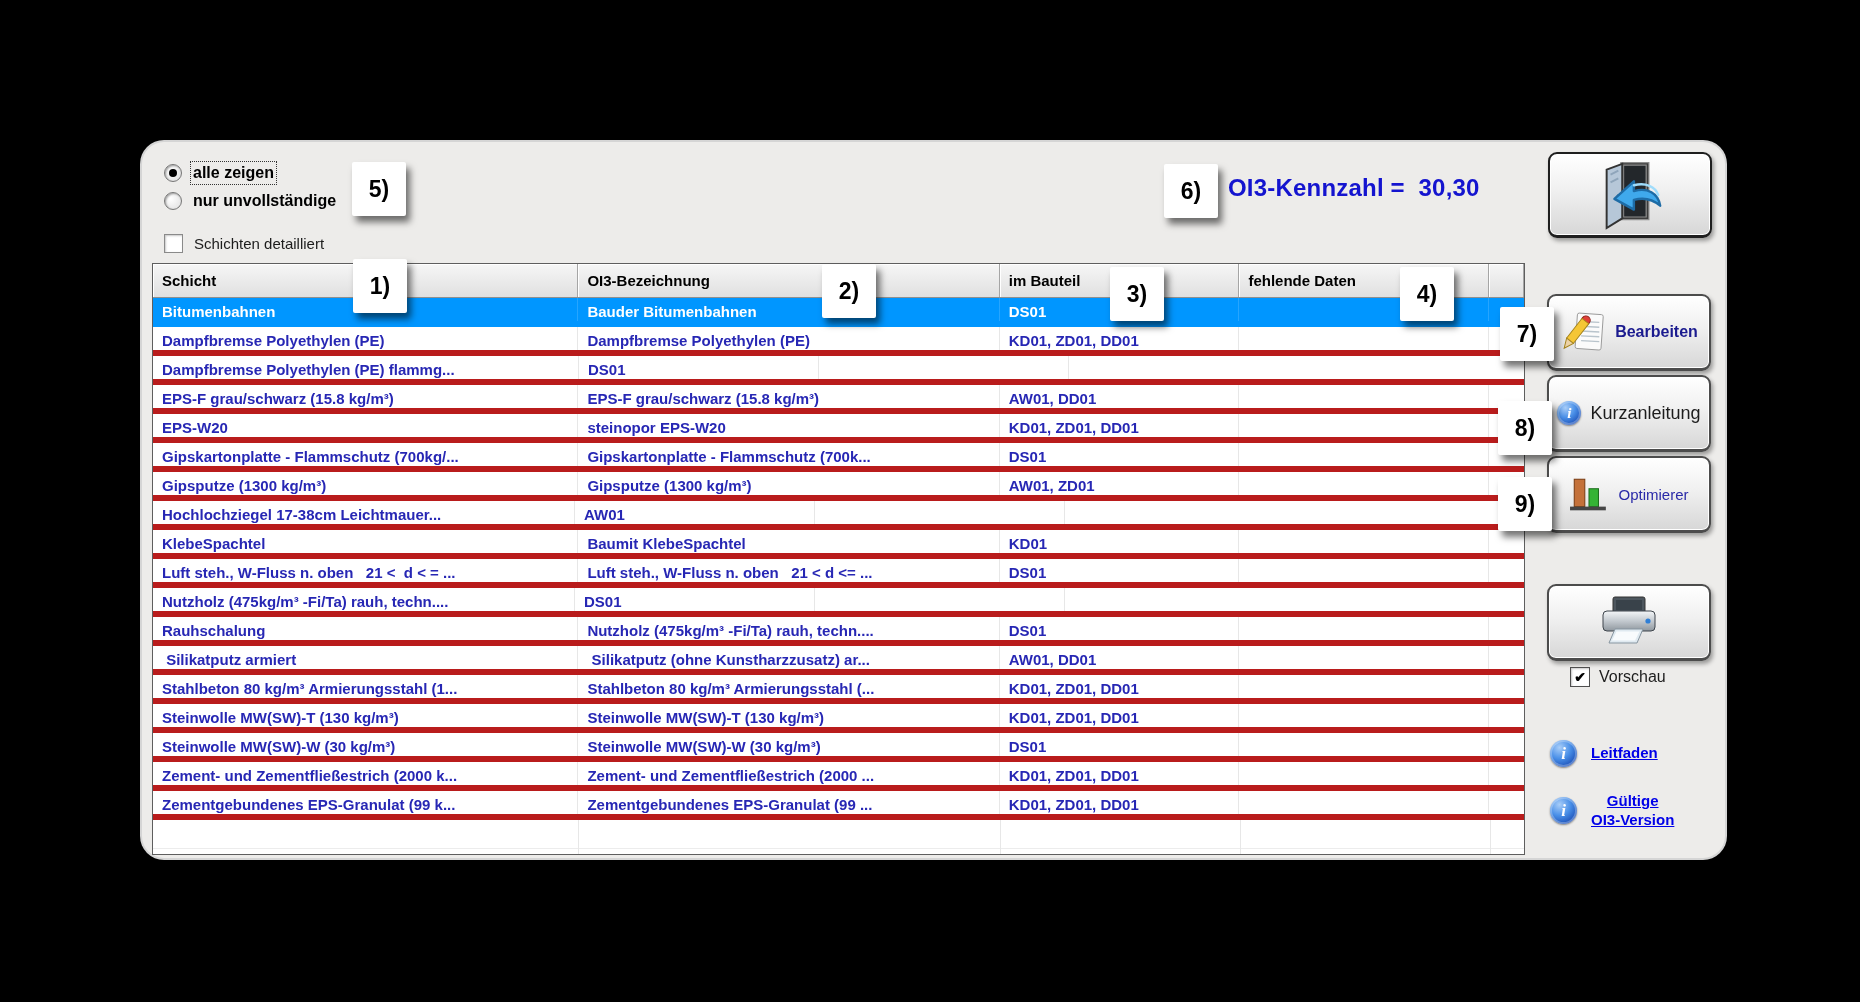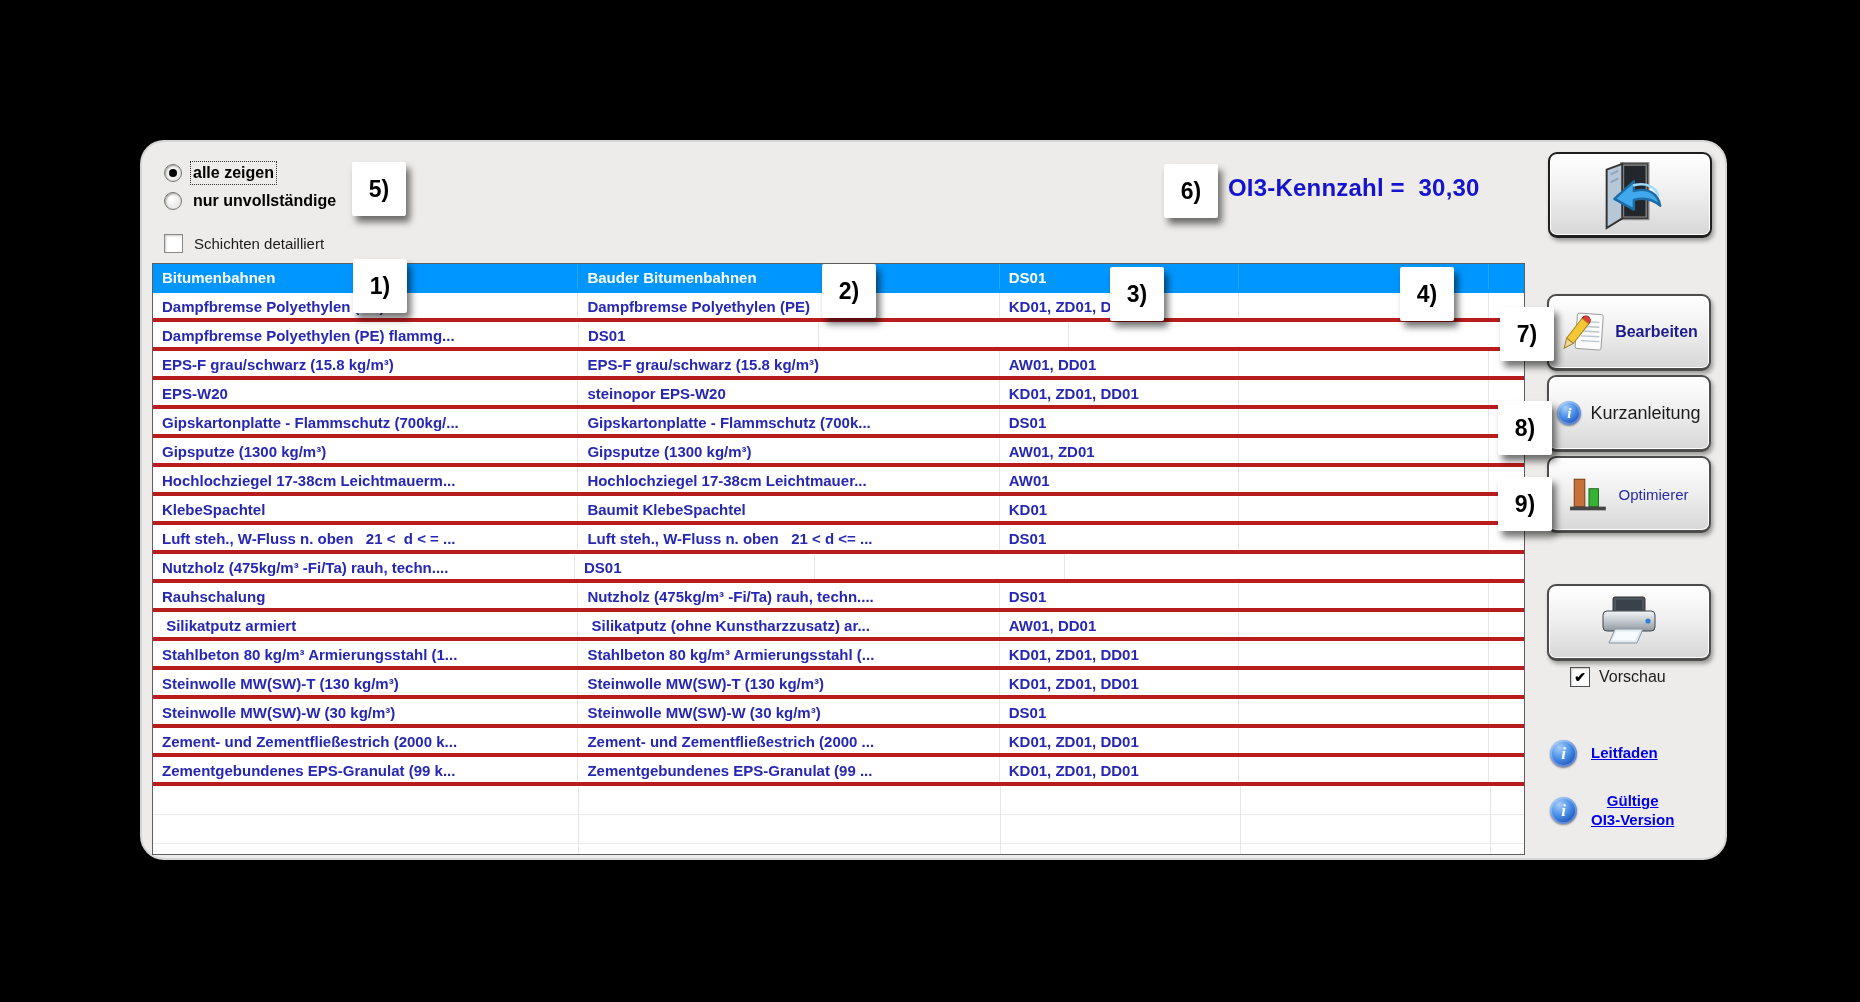--- a/index.html
+++ b/index.html
@@ -34,21 +34,21 @@
 
   
   .table{position:absolute;left:10px;top:121px;width:1373px;height:592px;background:#fff;
     border:1px solid #5e5e5e;display:flex;flex-direction:column;box-sizing:border-box;overflow:hidden;}
   .thead{display:flex;height:33px;flex:none;background:linear-gradient(#f6f6f6,#e0e0e0);
     border-bottom:1px solid #8f8f8f;}
   .th{font-size:15px;font-weight:bold;color:#000;line-height:33px;padding-left:9px;
     box-sizing:border-box;white-space:pre;overflow:hidden;
     box-shadow:inset -1px 0 0 #a5a5a5,inset 1px 0 0 #ffffff,inset 0 1px 0 #ffffff;}
   .tbody{flex:none;}
-  .trow{display:flex;height:29px;flex:none;box-sizing:border-box;border-bottom:4px solid #b91c1c;background:#fff;}
+  .trow{display:flex;height:29px;flex:none;box-sizing:border-box;border-bottom:6px solid #b91c1c;background:#fff;}
   .cell{font-size:15px;font-weight:bold;color:#2727b4;line-height:28px;padding-left:9px;
     box-sizing:border-box;white-space:pre;overflow:hidden;border-right:1px solid #e7e7e7;}
   .trow.selected{background:#0096ff;border-bottom-color:#0096ff;}
   .trow.selected .cell{color:#fff;border-right-color:rgba(255,255,255,.15);}
   .c0{width:426px;} .c1{width:422px;} .c2{width:240px;} .c3{width:250px;} .c4{width:35px;border-right:none!important;}
   .filler{flex:1;position:relative;
     background:repeating-linear-gradient(to bottom,#fff 0 28px,#ececec 28px 29px);}
   .vline{position:absolute;top:0;bottom:0;width:1px;background:#e7e7e7;}
 
   
@@ -104,20 +104,27 @@
         <path d="M34 5 h26 v56 h-26 z" fill="none" stroke="#3c3c3c" stroke-width="1.5"></path>
         <path d="M34 5 L18 11 V71 L34 61 Z" fill="#b6c7d8" stroke="#333" stroke-width="2"></path>
         <path d="M22 16 L30 12 M22 24 L30 20" stroke="#8fa5ba" stroke-width="2" fill="none"></path>
         <circle cx="30" cy="38" r="1.8" fill="#4b5a68"></circle>
         <path d="M26 41 L46 23 v10 c14 -4 25 2 27 15 c-8 -7 -16 -9 -27 -6 v10 z" fill="#3fa9ec" stroke="#1e6ca6" stroke-width="2.5" stroke-linejoin="round"></path>
         <path d="M46 27 c12 -3 22 1 25 10" fill="none" stroke="#9fdcfb" stroke-width="2.5" stroke-linecap="round"></path>
       </svg>
     </div>
 
     <div class="table">
+      <div class="thead">
+        <div class="th c0">Schicht</div>
+        <div class="th c1">OI3-Bezeichnung</div>
+        <div class="th c2">im Bauteil</div>
+        <div class="th c3">fehlende Daten</div>
+        <div class="th c4"></div>
+      </div>
       <div class="tbody">
           <div class="trow selected">
     <div class="cell c0">Bitumenbahnen</div>
     <div class="cell c1">Bauder Bitumenbahnen</div>
     <div class="cell c2">DS01</div>
     <div class="cell c3"></div>
     <div class="cell c4"></div>
   </div>
           <div class="trow">
     <div class="cell c0">Dampfbremse Polyethylen (PE)</div>
@@ -154,21 +161,20 @@
     <div class="cell c4"></div>
   </div>
           <div class="trow">
     <div class="cell c0">Gipsputze (1300 kg/m³)</div>
     <div class="cell c1">Gipsputze (1300 kg/m³)</div>
     <div class="cell c2">AW01, ZD01</div>
     <div class="cell c3"></div>
     <div class="cell c4"></div>
   </div>
           <div class="trow">
-    <div class="cell c0">Hochlochziegel 17-38cm Leichtmauerm...</div>
     <div class="cell c1">Hochlochziegel 17-38cm Leichtmauer...</div>
     <div class="cell c2">AW01</div>
     <div class="cell c3"></div>
     <div class="cell c4"></div>
   </div>
           <div class="trow">
     <div class="cell c0">KlebeSpachtel</div>
     <div class="cell c1">Baumit KlebeSpachtel</div>
     <div class="cell c2">KD01</div>
     <div class="cell c3"></div>

